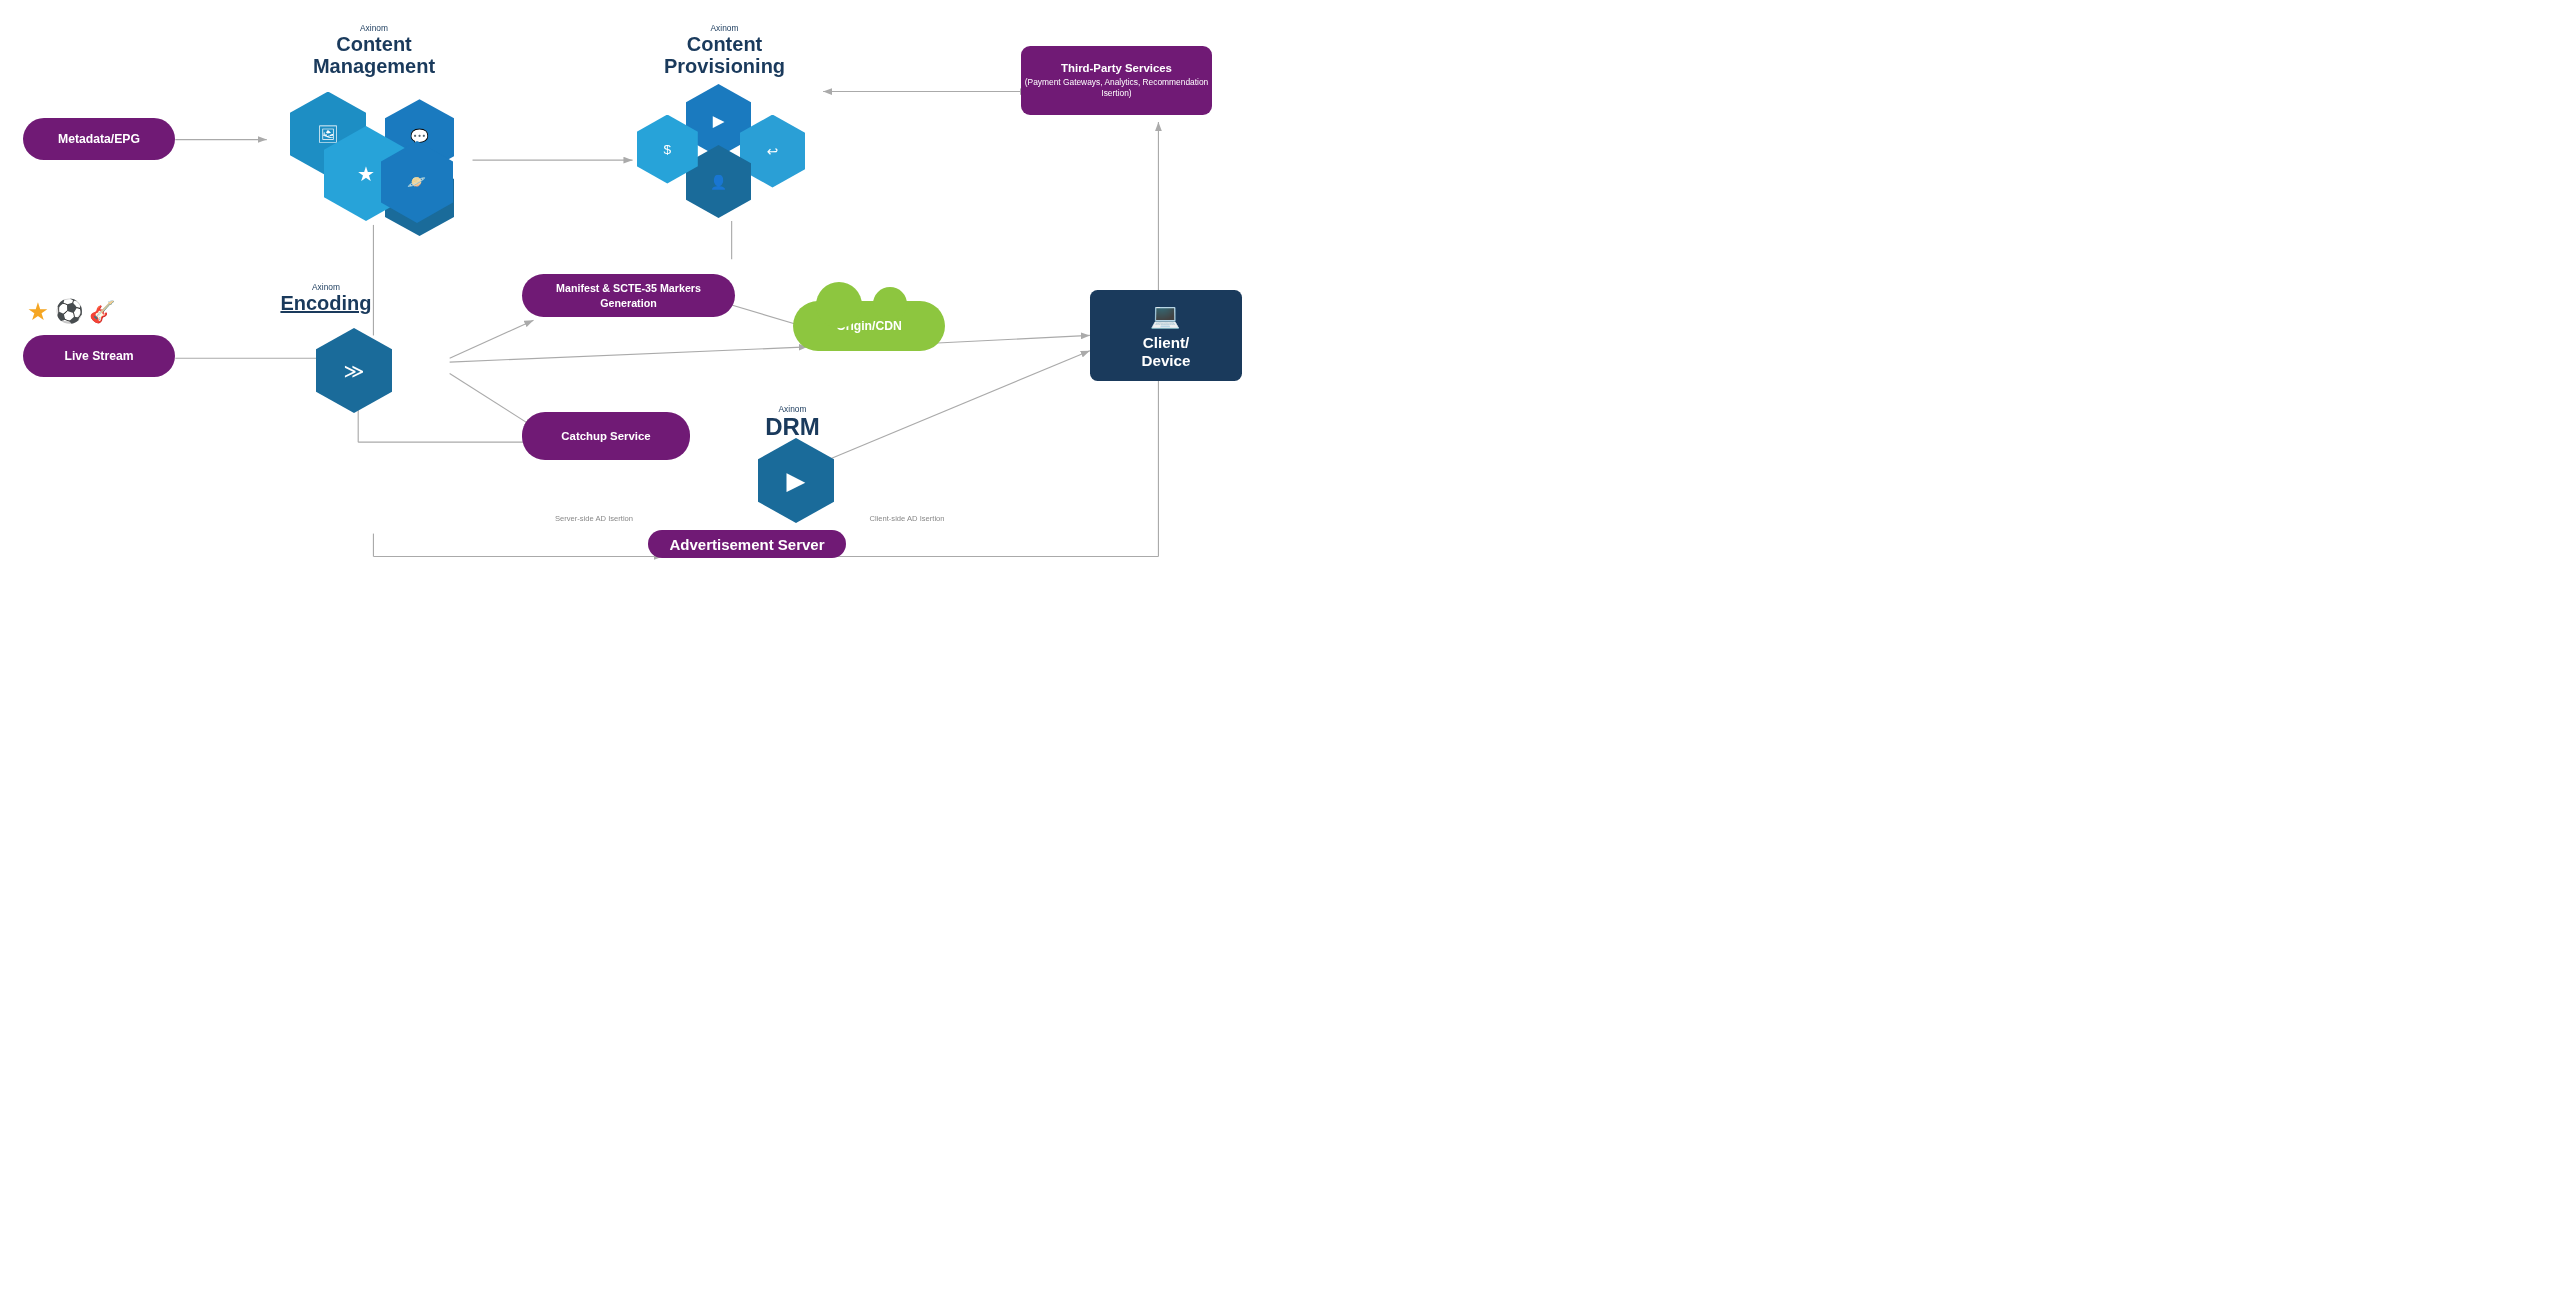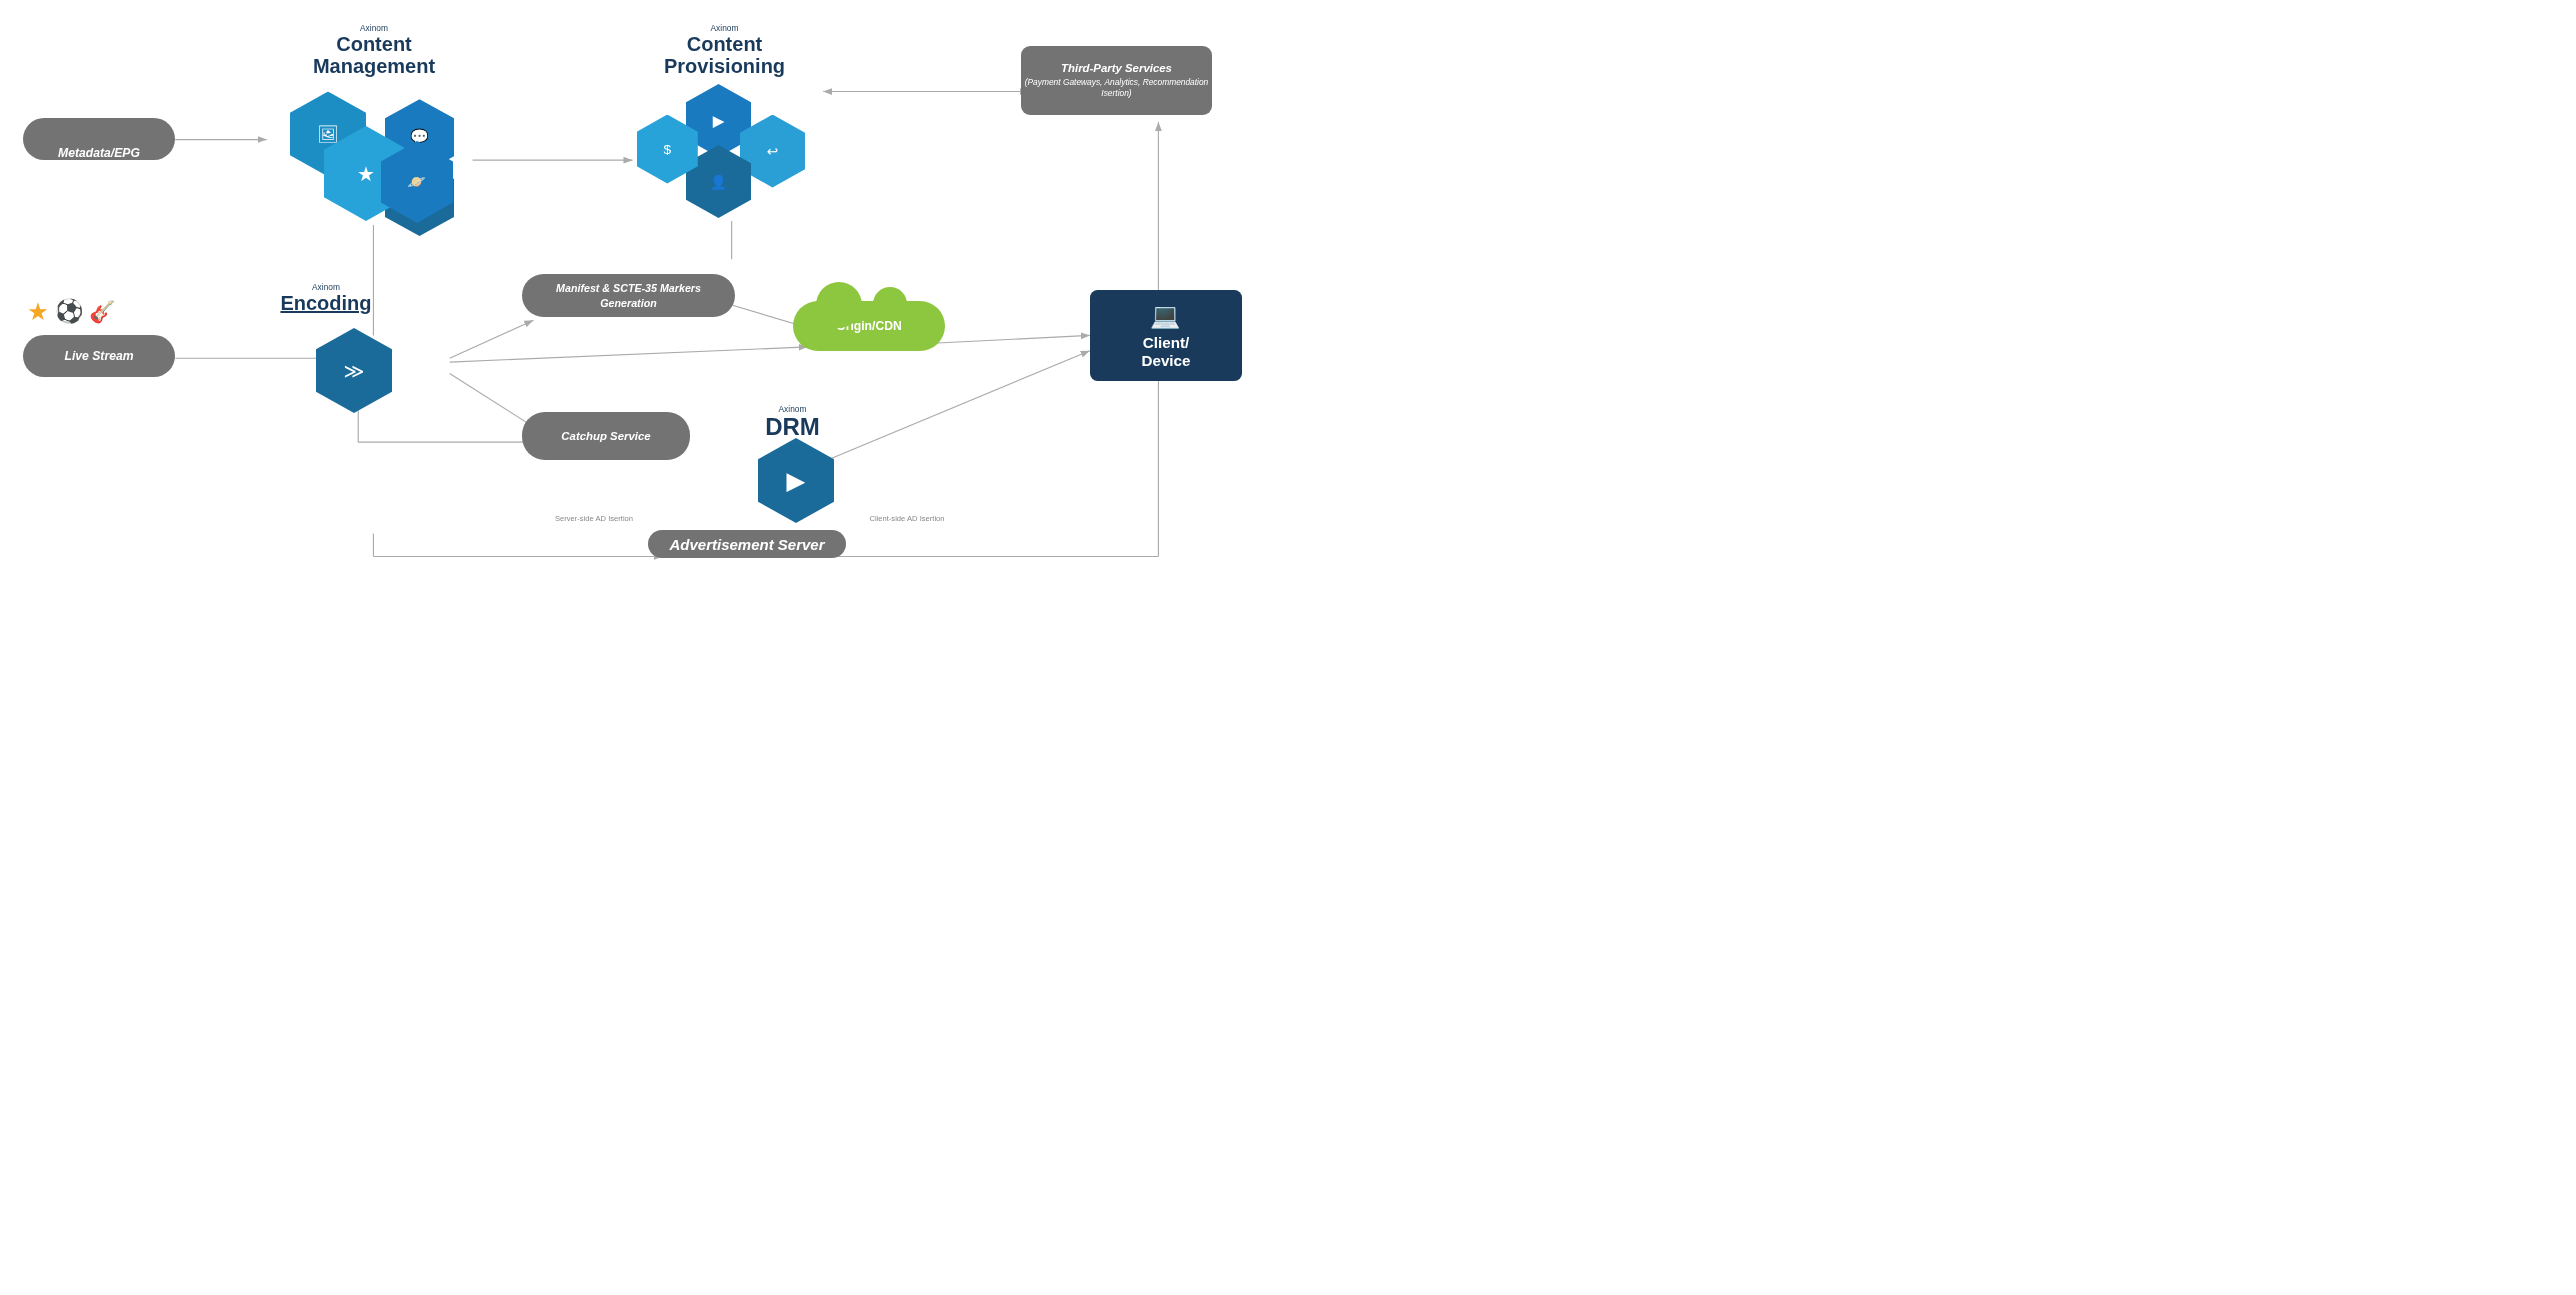--- a/index.html
+++ b/index.html
@@ -13,30 +13,29 @@
     }
 
     .diagram-container {
       position: relative;
       width: 1288px;
       height: 648px;
     }
 
     
     .green-badge {
-      background: #737373;
+      background: #701a75;
       border-radius: 23px;
       color: white;
       font-weight: 700;
       display: flex;
       align-items: center;
       justify-content: center;
       text-align: center;
       position: absolute;
-      font-style: italic;
     }
 
     .dark-blue-box {
       background: #1a3a5c;
       border-radius: 6.1px;
       color: white;
       font-weight: 700;
       display: flex;
       align-items: center;
       justify-content: center;
@@ -210,21 +209,21 @@
     <line x1="1090" y1="730" x2="1520" y2="730" stroke="#aaaaaa" stroke-width="1.5"></line>
     <line x1="1520" y1="730" x2="1520" y2="480" stroke="#aaaaaa" stroke-width="1.5" marker-end="url(#arrowhead)"></line>
   </svg>
 
   <div class="icons-row" style="position:absolute; left:27px; top:297px;">
     <span style="font-size:24.4px; color:#f5a623;">★</span>
     <span style="font-size:23px;">⚽</span>
     <span style="font-size:21.3px; color:#4a90d9;">🎸</span>
   </div>
 
-  <div class="green-badge" style="left:23px; top:118px; width:152px; height:42px; font-size:12.2px;align-items:flex-end;">
+  <div class="green-badge" style="left:23px; top:118px; width:152px; height:42px; font-size:12.2px;">
     <span>Metadata/EPG</span>
   </div>
 
   <div class="green-badge" style="left:23px; top:335px; width:152px; height:42px; font-size:12.2px;">
     <span>Live Stream</span>
   </div>
 
   <div class="axinom-label" style="left:290px; top:23px; width:168px;">
     <span class="axinom-text">Axinom</span>
     <span class="module-name" style="font-size:20px;">Content<br>Management</span>

